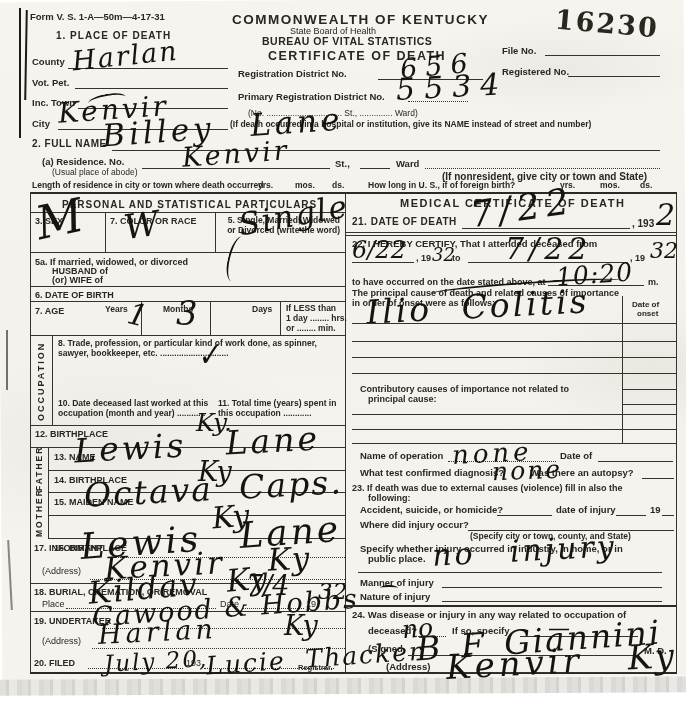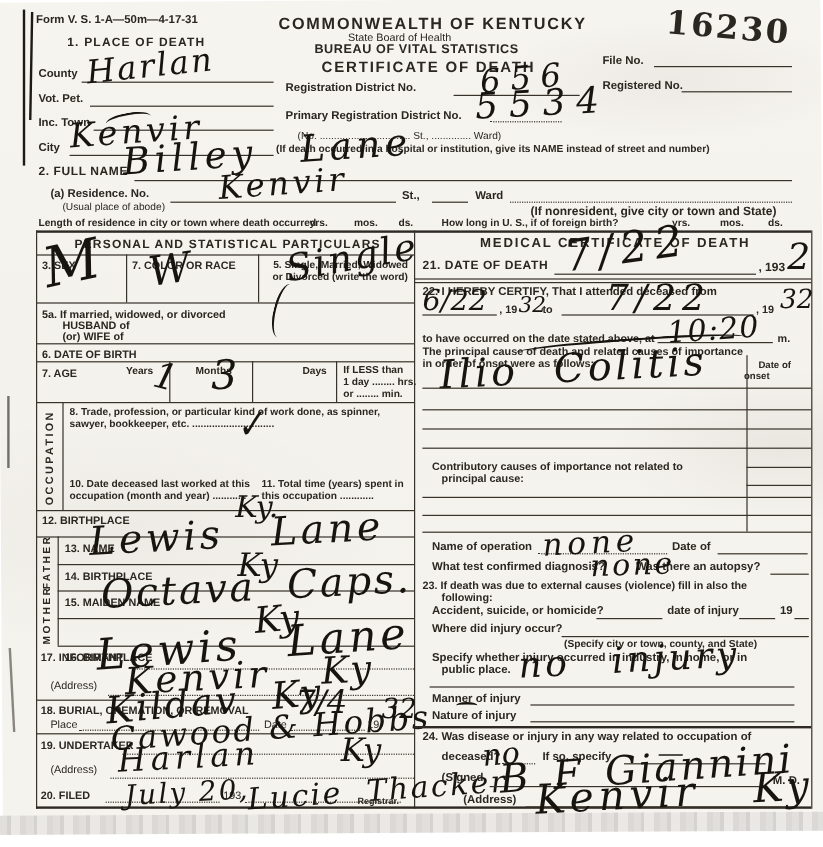--- a/index.html
+++ b/index.html
@@ -238,21 +238,21 @@
   <span class="p" style="left:352px;top:277px;font-size:9px;">to have occurred on the date stated above, at</span>
   <div class="ln" style="left:548px;top:285px;width:96px;"></div>
   <span class="p" style="left:648px;top:277px;font-size:9px;">m.</span>
   <span class="hw" style="left:556px;top:262px;font-size:25px;transform:rotate(-4deg);letter-spacing:1px;">10:20</span>
 
   <span class="p" style="left:352px;top:288px;font-size:9px;">The principal cause of death and related causes of importance</span>
   <span class="p" style="left:352px;top:298px;font-size:9px;">in order of onset were as follows:</span>
 
   <div class="vln" style="left:622px;top:296px;height:147px;"></div>
   <span class="p" style="left:632px;top:300px;font-size:8px;">Date of</span>
-  <span class="p" style="left:620px;top:309px;font-size:8px;">onset</span>
+  <span class="p" style="left:637px;top:309px;font-size:8px;">onset</span>
   <span class="hw" style="left:366px;top:290px;font-size:33px;transform:rotate(-3deg);letter-spacing:3px;word-spacing:16px;">Ilio Colitis</span>
   <div class="stroke" style="left:430px;top:282px;width:190px;height:8px;transform:rotate(-4deg);"></div>
   <div class="ln" style="left:352px;top:323px;width:324px;"></div>
   <div class="ln" style="left:352px;top:341px;width:324px;"></div>
   <div class="ln" style="left:352px;top:357px;width:324px;"></div>
   <div class="ln" style="left:352px;top:373px;width:324px;"></div>
   <div class="ln" style="left:622px;top:389px;width:54px;"></div>
   <div class="ln" style="left:622px;top:404px;width:54px;"></div>
 
   <span class="p" style="left:360px;top:384px;font-size:9px;">Contributory causes of importance not related to</span>

